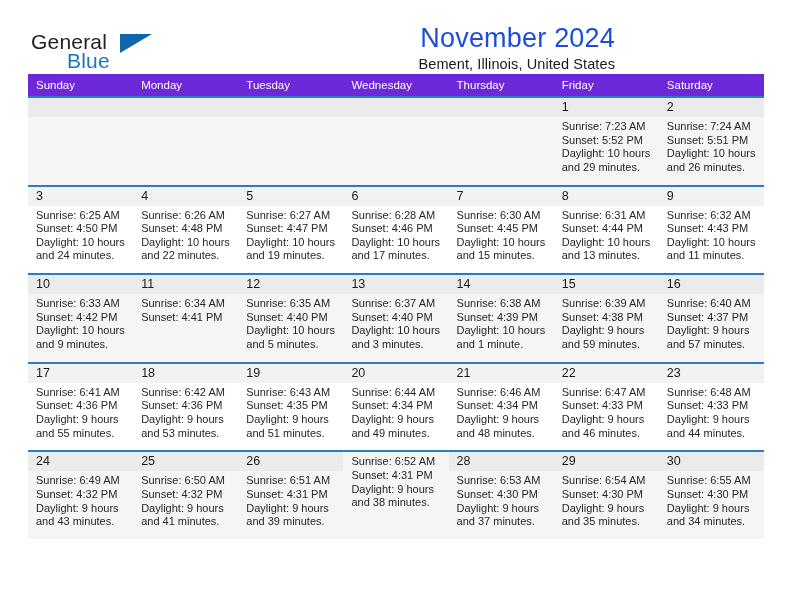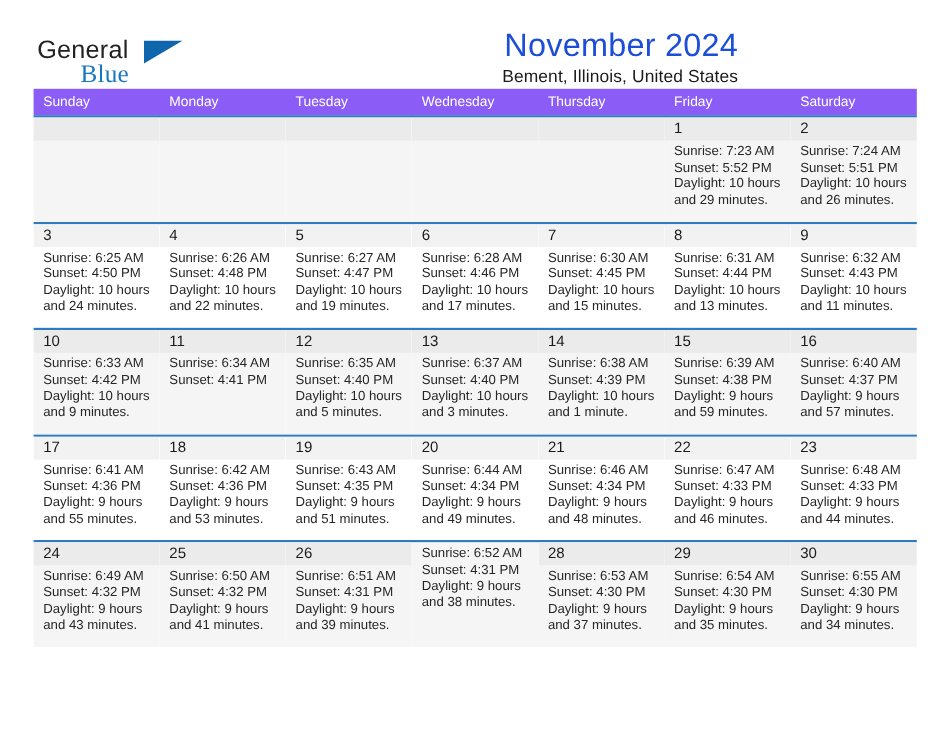--- a/index.html
+++ b/index.html
@@ -43,21 +43,21 @@
     color: #222222;
     font-family: "Liberation Sans", sans-serif;
   }
   .logo-blue {
     position: absolute;
     left: 36px;
     top: 19px;
     font-size: 21px;
     letter-spacing: 0.2px;
     color: #1878be;
-    font-family: Liberation Serif, serif;
+    font-family: Liberation Sans, sans-serif;
   }
   .logo-tri {
     position: absolute;
     left: 89px;
     top: 4px;
     width: 0;
     height: 0;
     border-left: 32px solid #1066ac;
     border-bottom: 19px solid transparent;
   }
@@ -84,21 +84,21 @@
   }
 
   
   .calendar {
     position: relative;
     margin-top: 2px;
     width: 736px;
   }
   .weekday-row {
     display: flex;
-    background: #8b5cf6;
+    background: #6d28d9;
     height: 22px;
   }
   .weekday {
     flex: 1 1 0;
     color: #ffffff;
     font-size: 11.5px;
     line-height: 22px;
     padding-left: 8px;
     box-sizing: border-box;
     white-space: nowrap;

